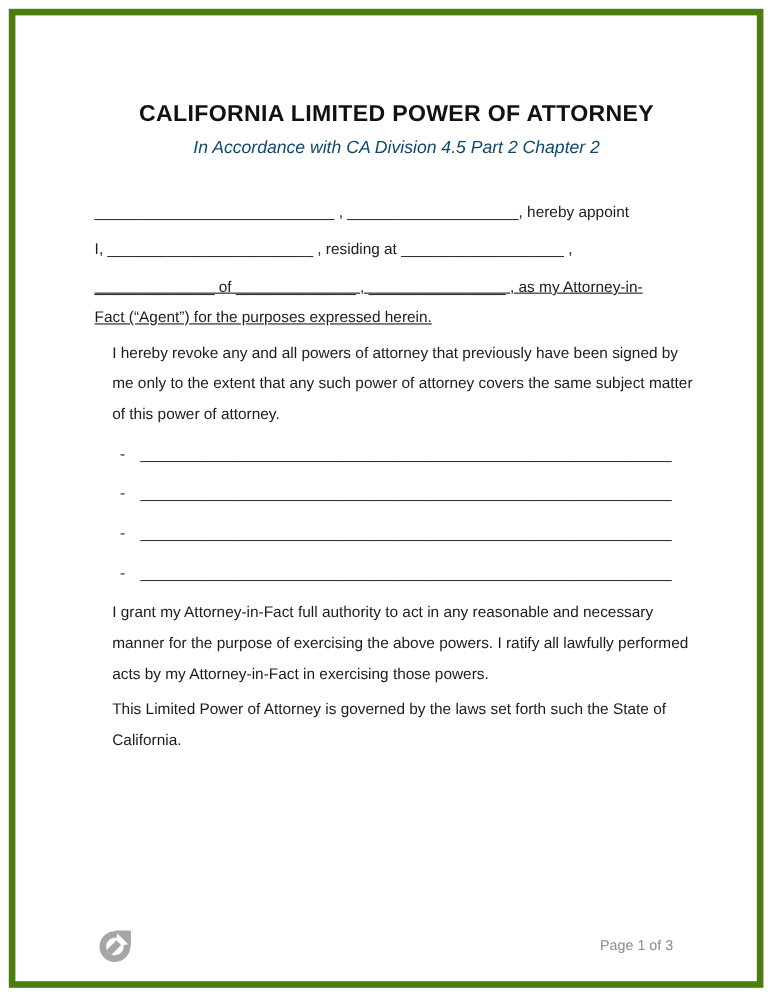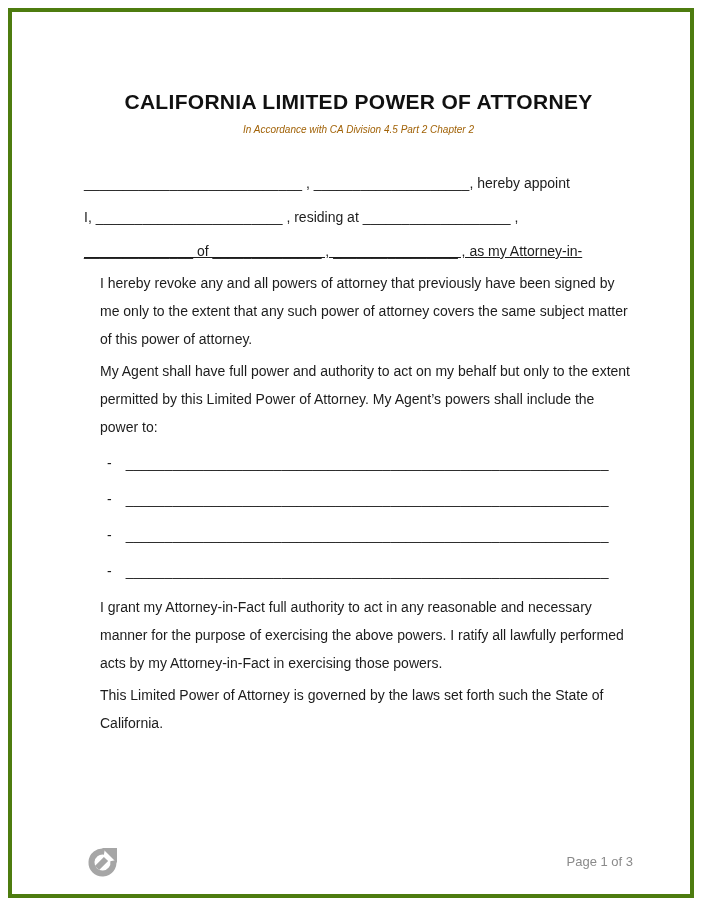--- a/index.html
+++ b/index.html
@@ -14,45 +14,45 @@
     font-family: "Liberation Sans", sans-serif;
     -webkit-font-smoothing: antialiased;
   }
   .sheet {
     position: absolute;
     left: 8px;
     top: 8px;
     width: 686px;
     height: 890px;
     box-sizing: border-box;
-    border: 4px solid #4d7c0f;
+    border: 6px solid #4d7c0f;
     background: #ffffff;
   }
   .content {
     position: absolute;
     left: 72px;
     top: 0;
     width: 549px;
     color: #1c1c1c;
     font-size: 14px;
   }
   .doc-title {
     margin: 78px 0 0 0;
     font-size: 21px;
     font-weight: 700;
     letter-spacing: 0.3px;
     text-align: center;
     color: #111111;
   }
   .doc-subtitle {
     margin-top: 10px;
-    font-size: 10px;
+    font-size: 16px;
     font-style: italic;
     text-align: center;
-    color: #a16207;
+    color: #0c4a6e;
   }
   .opening {
     margin-top: 34px;
   }
   .fill-line {
     line-height: 28px;
     margin-bottom: 6px;
     white-space: nowrap;
   }
   .fill-line.tight {
@@ -72,21 +72,21 @@
     padding-left: 23px;
     white-space: nowrap;
   }
   .bullet-row .dash {
     display: inline-block;
     margin-right: 14px;
   }
   .footer {
     position: absolute;
     left: 75px;
-    right: 57px;
+    right: 76px;
     bottom: 16px;
     display: flex;
     justify-content: space-between;
     align-items: center;
   }
   .logo-mark {
     width: 34px;
     height: 34px;
     display: inline-block;
   }
@@ -102,25 +102,25 @@
   <div class="content">
 
     <h1 class="doc-title">CALIFORNIA LIMITED POWER OF ATTORNEY</h1>
 
     <div class="doc-subtitle">In Accordance with CA Division 4.5 Part 2 Chapter 2</div>
 
     <div class="opening">
       <div class="fill-line">____________________________ , ____________________, hereby appoint</div>
       <div class="fill-line">I, ________________________ , residing at ___________________ ,</div>
       <div class="fill-line tight">______________ of ______________ , ________________ , as my Attorney-in-</div>
+      <div class="fill-line tight">Fact (“Agent”) for the purposes expressed herein.</div>
     </div>
 
     <p class="body-par">I hereby revoke any and all powers of attorney that previously have been signed by me only to the extent that any such power of attorney covers the same subject matter of this power of attorney.</p>
 
-    <p class="body-par">My Agent shall have full power and authority to act on my behalf but only to the extent permitted by this Limited Power of Attorney. My Agent’s powers shall include the power to:</p>
 
     <div class="bullets">
       <div class="bullet-row">
         <span class="dash">-</span><span class="blank">______________________________________________________________</span>
       </div>
       <div class="bullet-row">
         <span class="dash">-</span><span class="blank">______________________________________________________________</span>
       </div>
       <div class="bullet-row">
         <span class="dash">-</span><span class="blank">______________________________________________________________</span>

